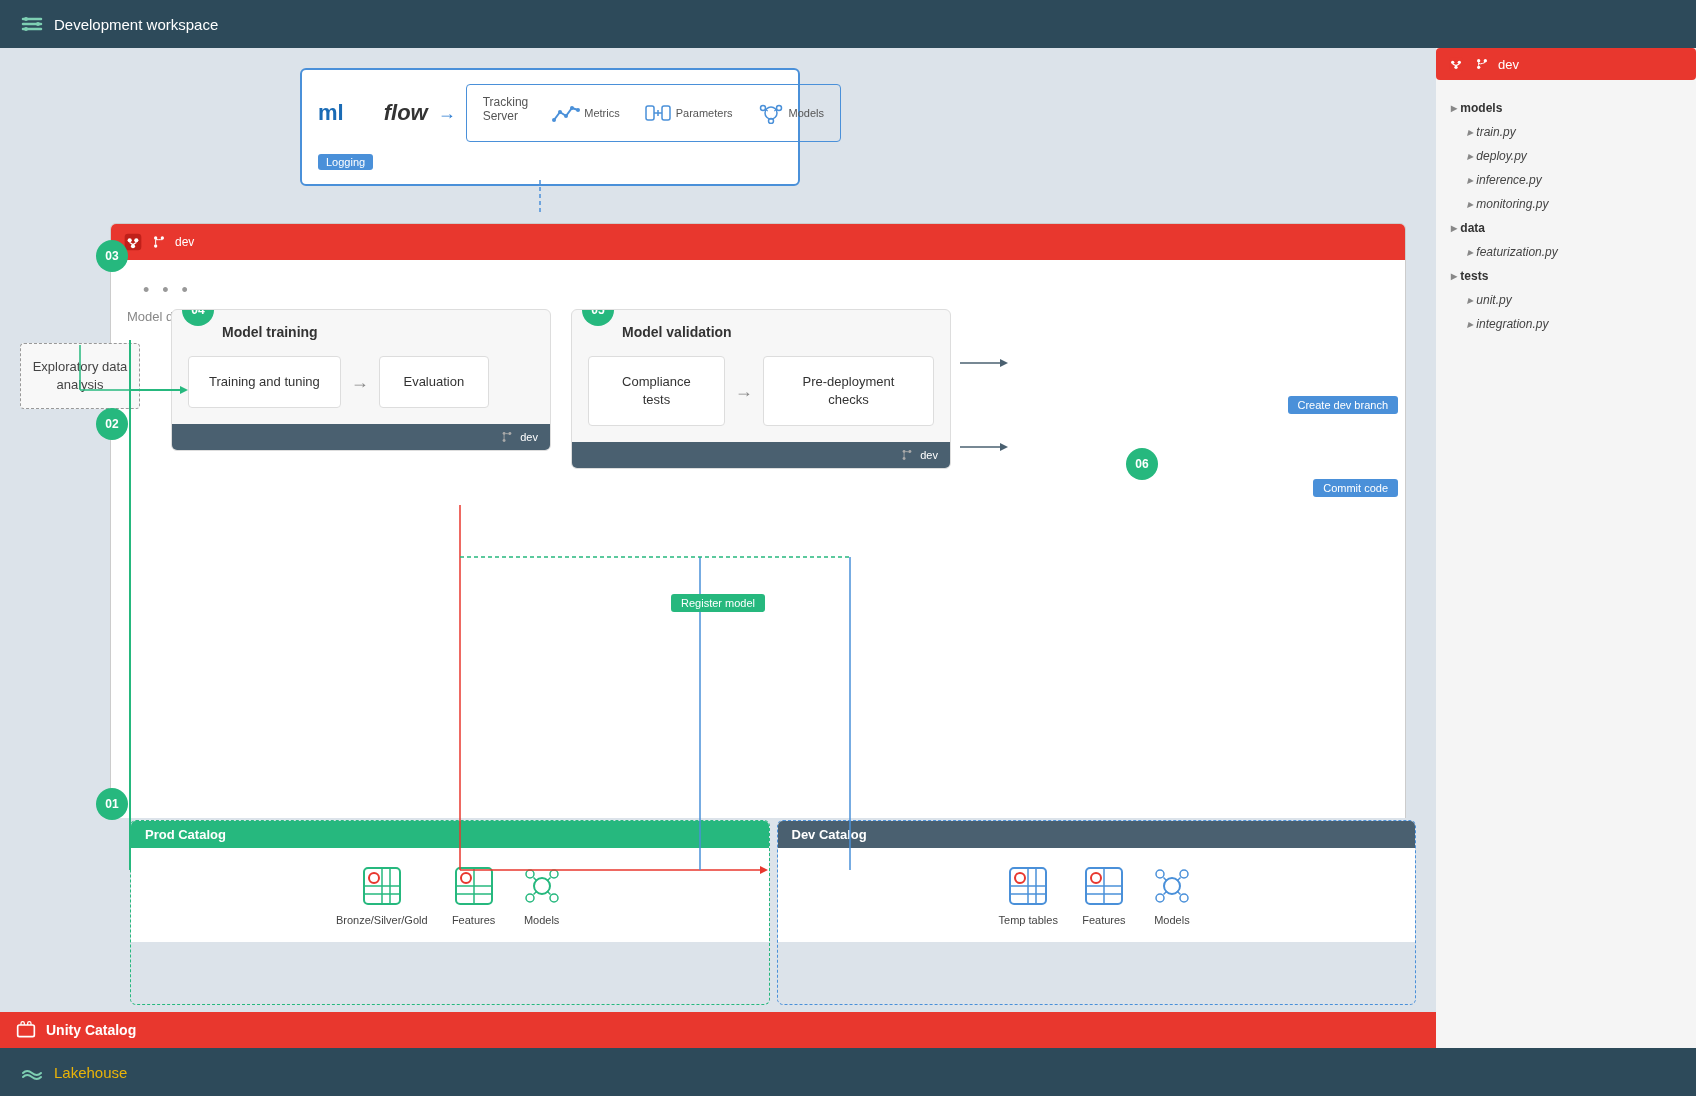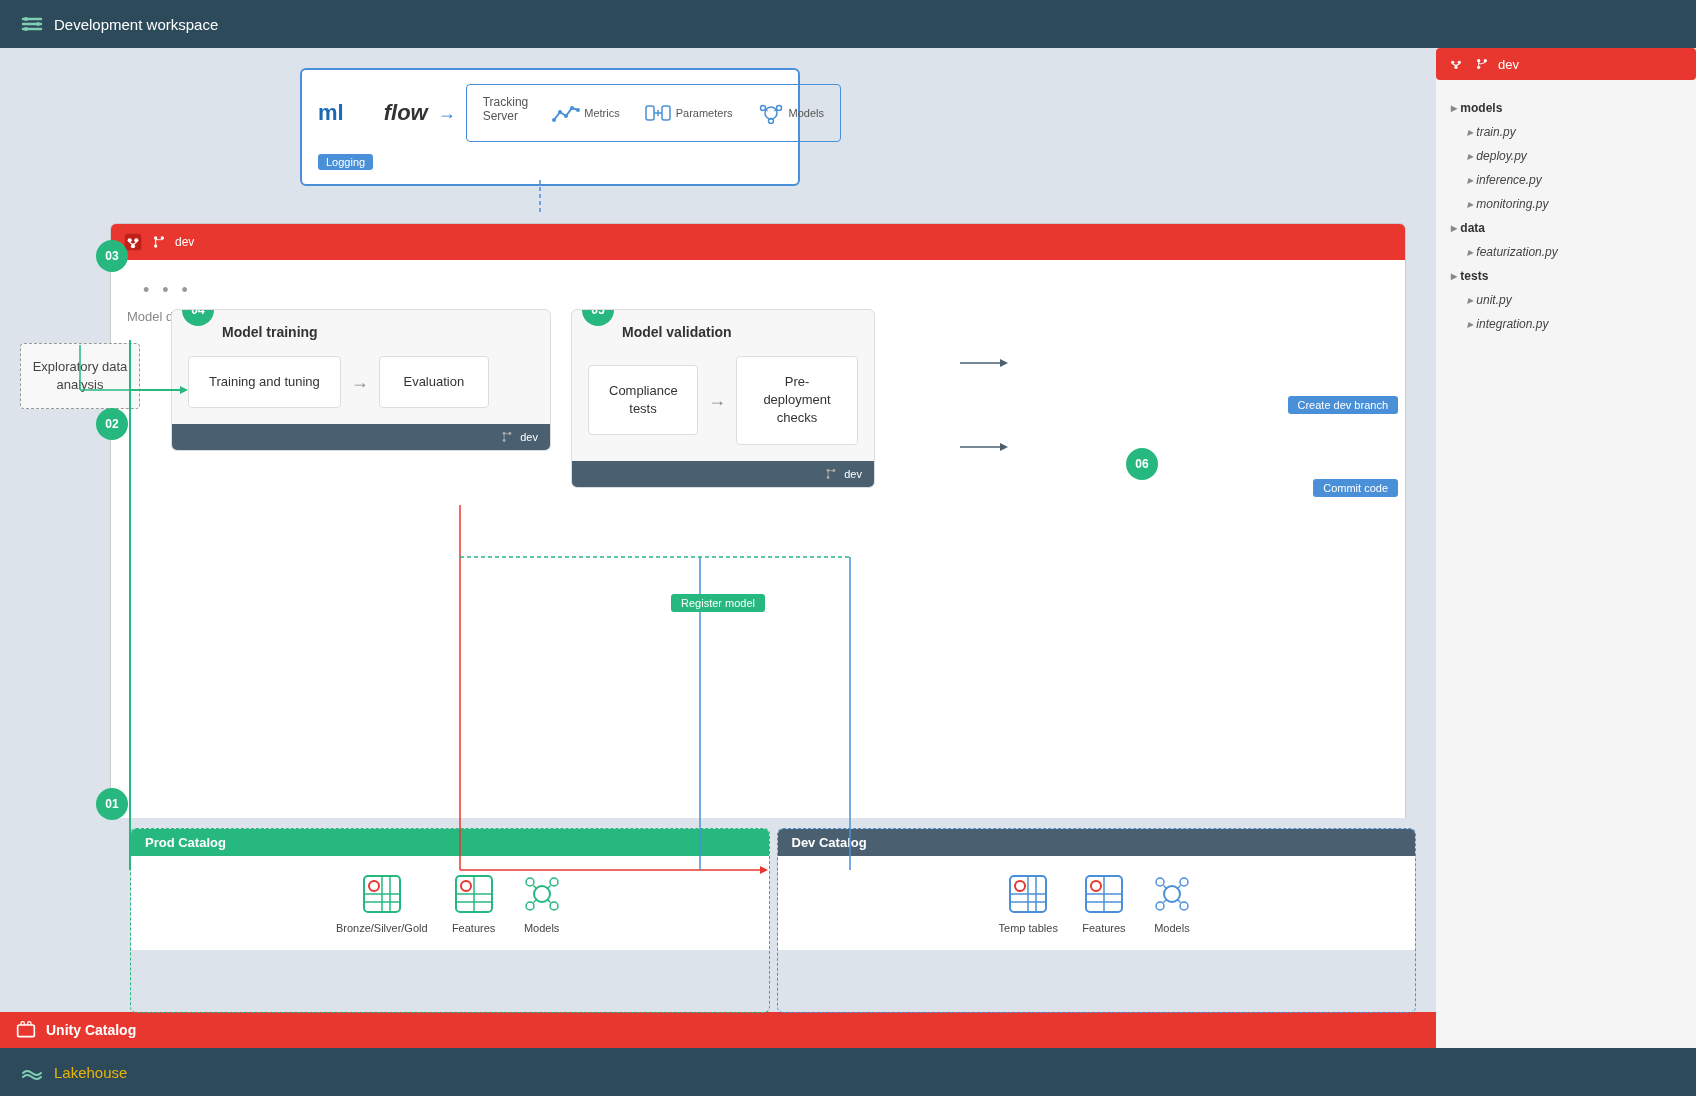--- a/index.html
+++ b/index.html
@@ -271,21 +271,21 @@
           <svg width="14" height="14" viewBox="0 0 24 24">
             <circle cx="7" cy="6" r="2.5" fill="#aaa"></circle>
             <circle cx="17" cy="6" r="2.5" fill="#aaa"></circle>
             <circle cx="7" cy="18" r="2.5" fill="#aaa"></circle>
             <path d="M7 8.5v7M9.5 6 Q17 6 17 8.5" stroke="#aaa" stroke-width="1.5" fill="none"></path>
           </svg>
           <span>dev</span>
         </div>
       </div>
 
-      <div style="position:absolute; top:85px; left:460px; width:304px; border:1.5px solid #ddd; border-radius:6px; background:#f7f7f7; overflow:hidden;">
+      <div style="position:absolute; top:85px; left:460px; width:380px; border:1.5px solid #ddd; border-radius:6px; background:#f7f7f7; overflow:hidden;">
         <div class="step-badge" style="top:-16px; left:10px;">
           <span>05</span>
         </div>
         <div style="padding:14px 16px 8px 50px; font-size:14px; font-weight:600; color:#333;">Model validation</div>
         <div style="display:flex; align-items:center; gap:10px; padding:8px 16px 16px;">
           <div class="process-box">
             <span>Compliance tests</span>
           </div>
           <span class="arrow-right">→</span>
           <div class="process-box">
@@ -340,21 +340,21 @@
 <div style="position:absolute; bottom:48px; left:0; right:260px; height:230px; background:#dce3ea;">
 
   <div style="position:absolute; bottom:0; left:0; right:0; height:36px; background:#e8372e; display:flex; align-items:center; padding:8px 16px; gap:10px;">
     <svg width="20" height="20" viewBox="0 0 24 24">
       <rect x="2" y="6" width="20" height="14" rx="2" fill="none" stroke="#fff" stroke-width="2"></rect>
       <path d="M6 6V4a2 2 0 0 1 4 0v2M14 6V4a2 2 0 0 1 4 0v2" stroke="#fff" stroke-width="1.5" fill="none"></path>
     </svg>
     <span class="unity-catalog-title">Unity Catalog</span>
   </div>
 
-  <div style="position:absolute; top:10px; left:130px; right:20px; height:185px; display:flex; gap:7px;">
+  <div style="position:absolute; top:2px; left:130px; right:20px; height:185px; display:flex; gap:7px;">
 
     <div style="flex:1; border:1.5px dashed #26b87e; border-radius:6px; overflow:hidden;">
       <div style="background:#26b87e; color:#fff; font-size:13px; font-weight:600; padding:6px 14px;">Prod Catalog</div>
       <div style="display:flex; gap:24px; padding:16px 20px; background:#fff; justify-content:center;">
         <div class="catalog-item">
           <svg width="44" height="44" viewBox="0 0 44 44">
             <rect x="4" y="4" width="36" height="36" rx="4" fill="none" stroke="#26b87e" stroke-width="2"></rect>
             <circle cx="14" cy="14" r="5" fill="none" stroke="#e8372e" stroke-width="2"></circle>
             <line x1="4" y1="22" x2="40" y2="22" stroke="#26b87e" stroke-width="1.5"></line>
             <line x1="4" y1="30" x2="40" y2="30" stroke="#26b87e" stroke-width="1.5"></line>

